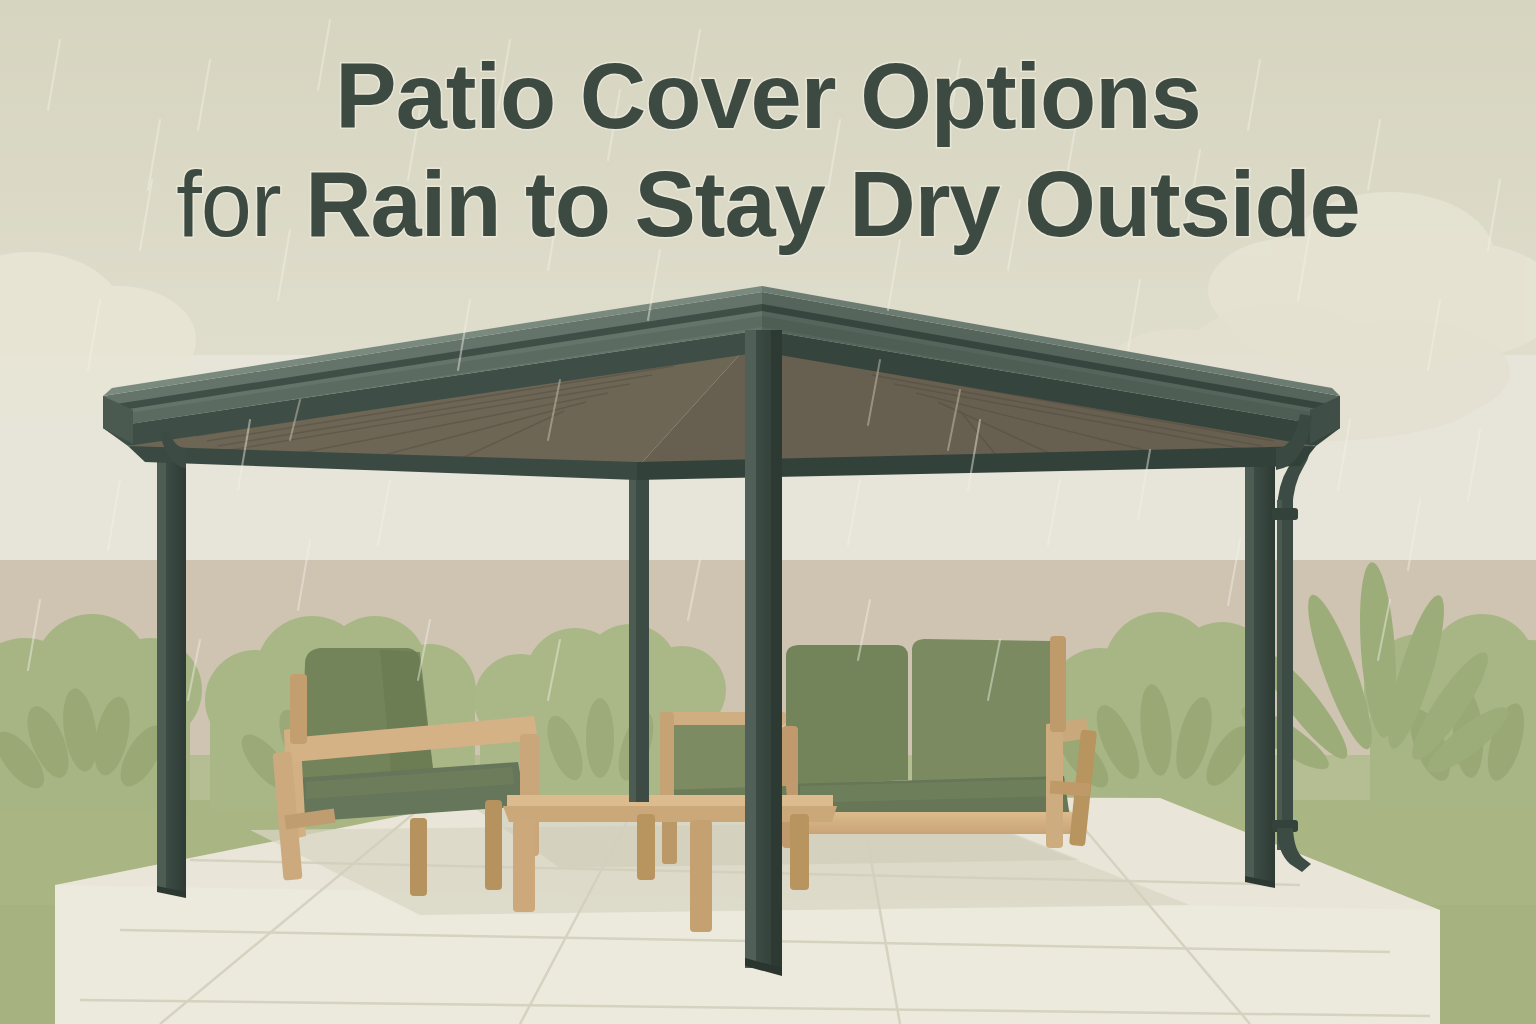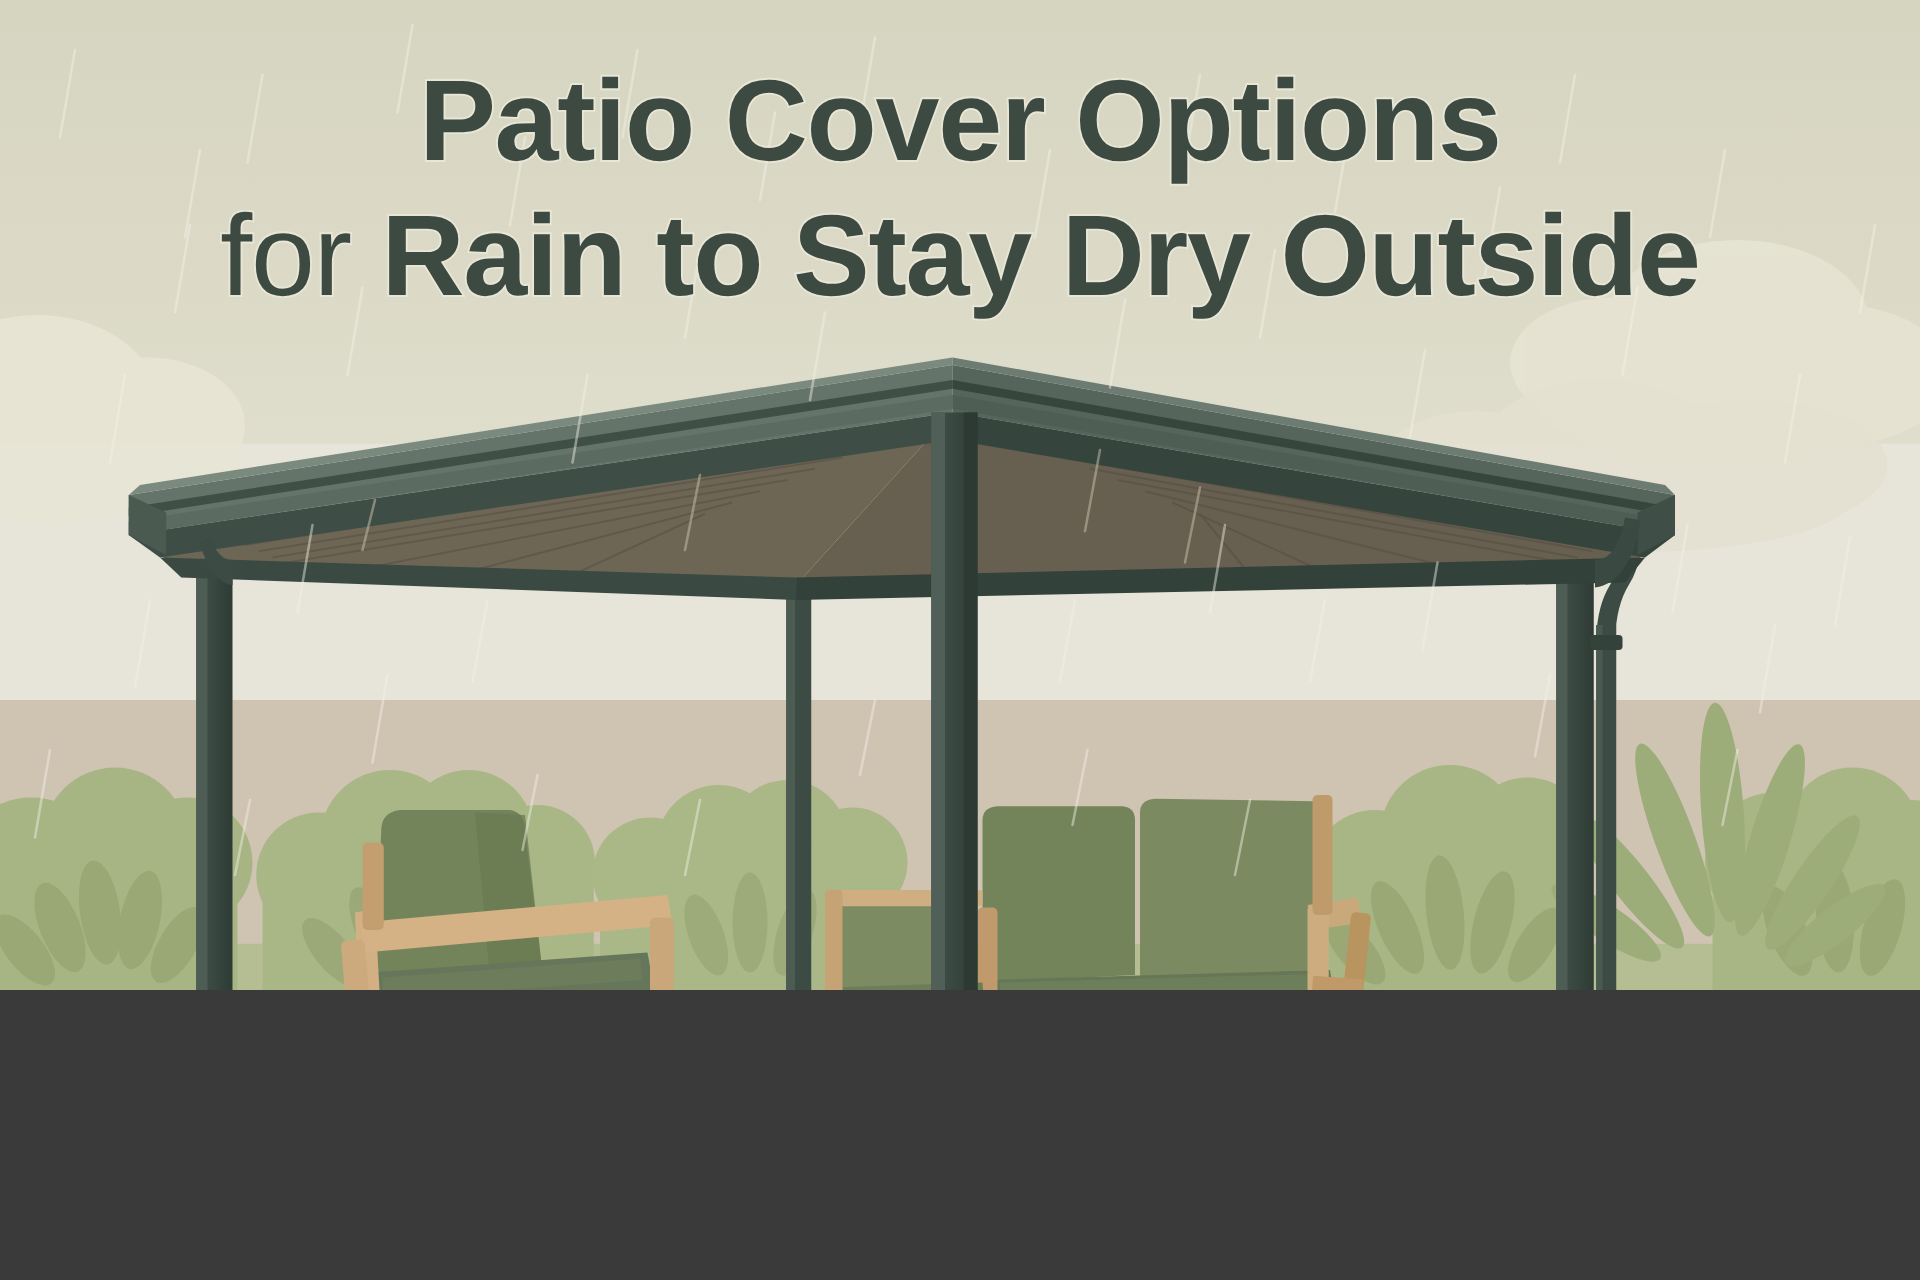--- a/index.html
+++ b/index.html
@@ -3,21 +3,21 @@
 <meta charset="utf-8">
 <style>
   html, body {
     margin: 0;
     padding: 0;
     background: #3a3a3a;
   }
   #scene {
     position: relative;
     width: 1536px;
-    height: 792px;
+    height: 1024px;
     overflow: hidden;
     font-family: "Liberation Sans", sans-serif;
   }
   #scene svg {
     display: block;
     width: 1536px;
     height: 1024px;
   }
   .title-line {
     font-family: "Liberation Sans", sans-serif;

